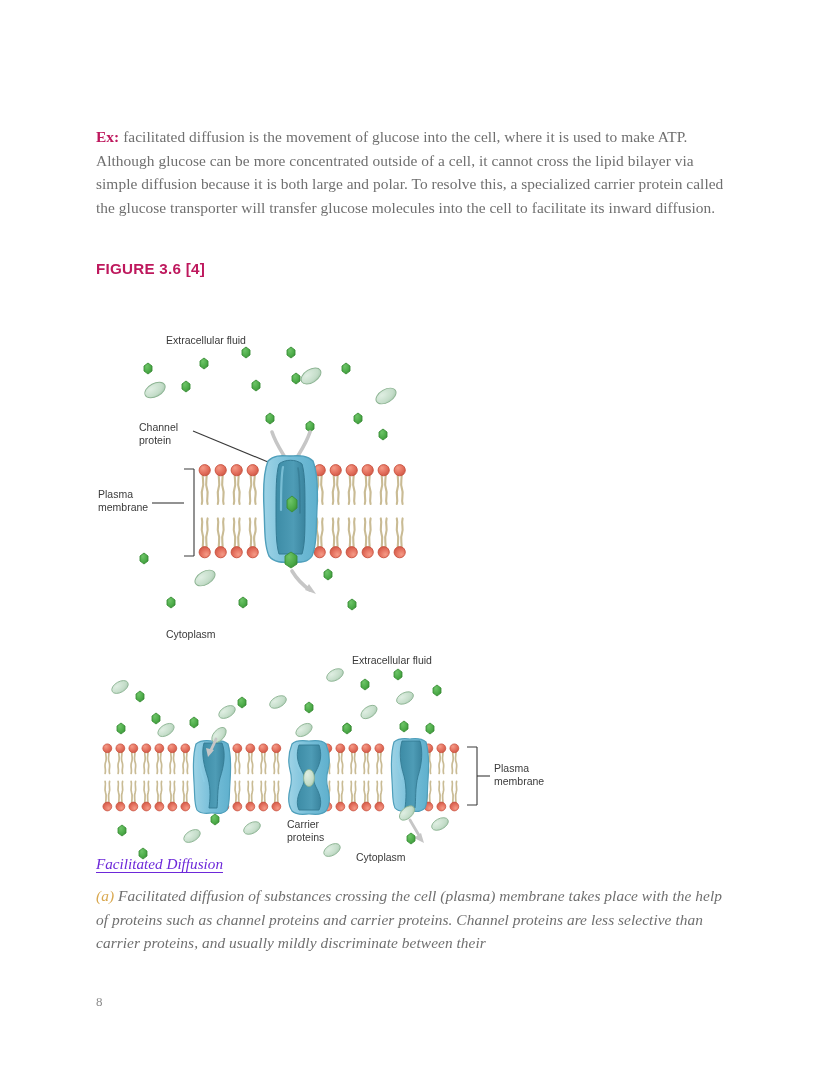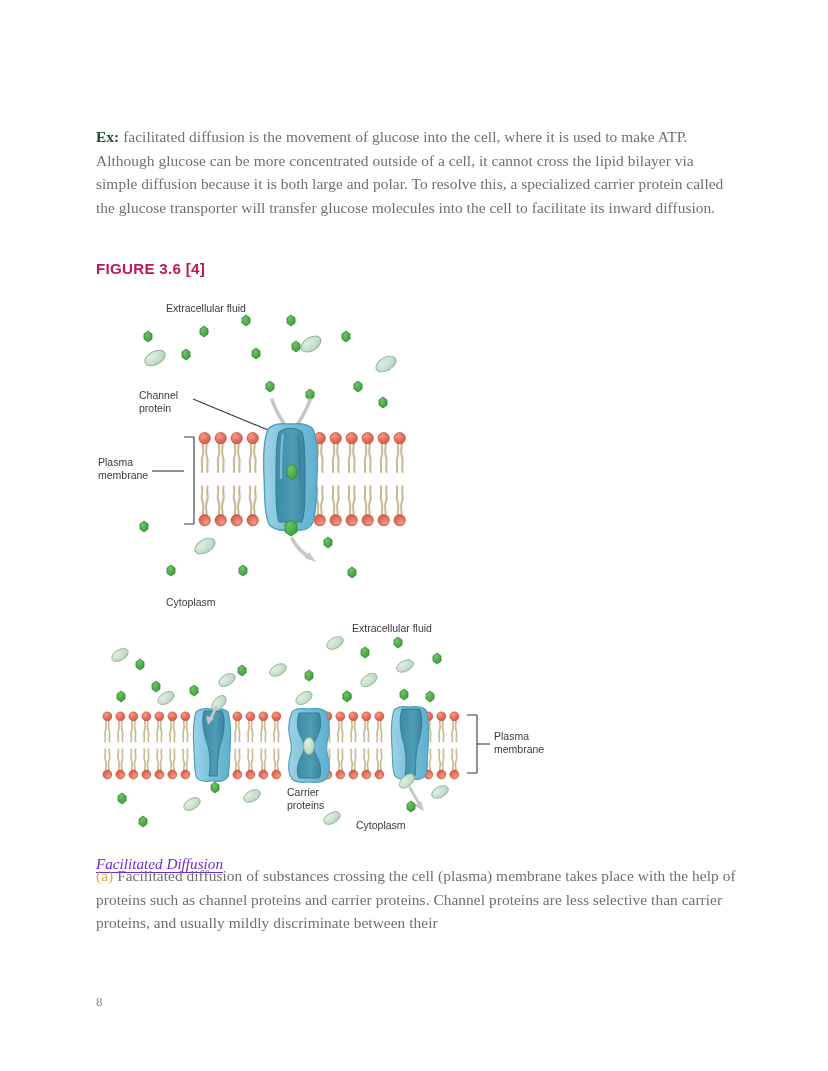--- a/index.html
+++ b/index.html
@@ -28,29 +28,29 @@
     left: 96px;
     width: 640px;
     font-family: "Liberation Serif", serif;
     font-size: 15.4px;
     line-height: 23.4px;
     color: #6f6f6f;
     text-align: left;
     letter-spacing: 0.05px;
   }
   .lead-tag {
-    color: #14532d;
+    color: #be185d;
     font-weight: 700;
   }
   .lead-tag-light {
     color: #d9a84f;
   }
 
   #intro-paragraph { top: 110px; }
-  #closing-paragraph { top: 849px; }
+  #closing-paragraph { top: 869px; font-style: italic; }
 
   .figure-heading {
     position: absolute;
     left: 96px;
     top: 260px;
     font-family: "Liberation Sans", sans-serif;
     font-size: 15.2px;
     font-weight: 700;
     letter-spacing: 0.25px;
     color: #be185d;
@@ -73,20 +73,21 @@
     left: 96px;
     top: 994px;
     font-family: "Liberation Serif", serif;
     font-size: 13px;
     color: #8c8c8c;
   }
 
   
   .figure-panel {
     position: absolute;
+    margin-top: 32px;
   }
   #figure-panel-a { left: 96px;  top: 296px; width: 330px; height: 320px; }
   #figure-panel-b { left: 100px; top: 618px; width: 450px; height: 222px; }
 
   .figure-panel svg { display: block; }
 
   .diagram-label {
     font-family: "Liberation Sans", sans-serif;
     fill: #3a3a3a;
   }

